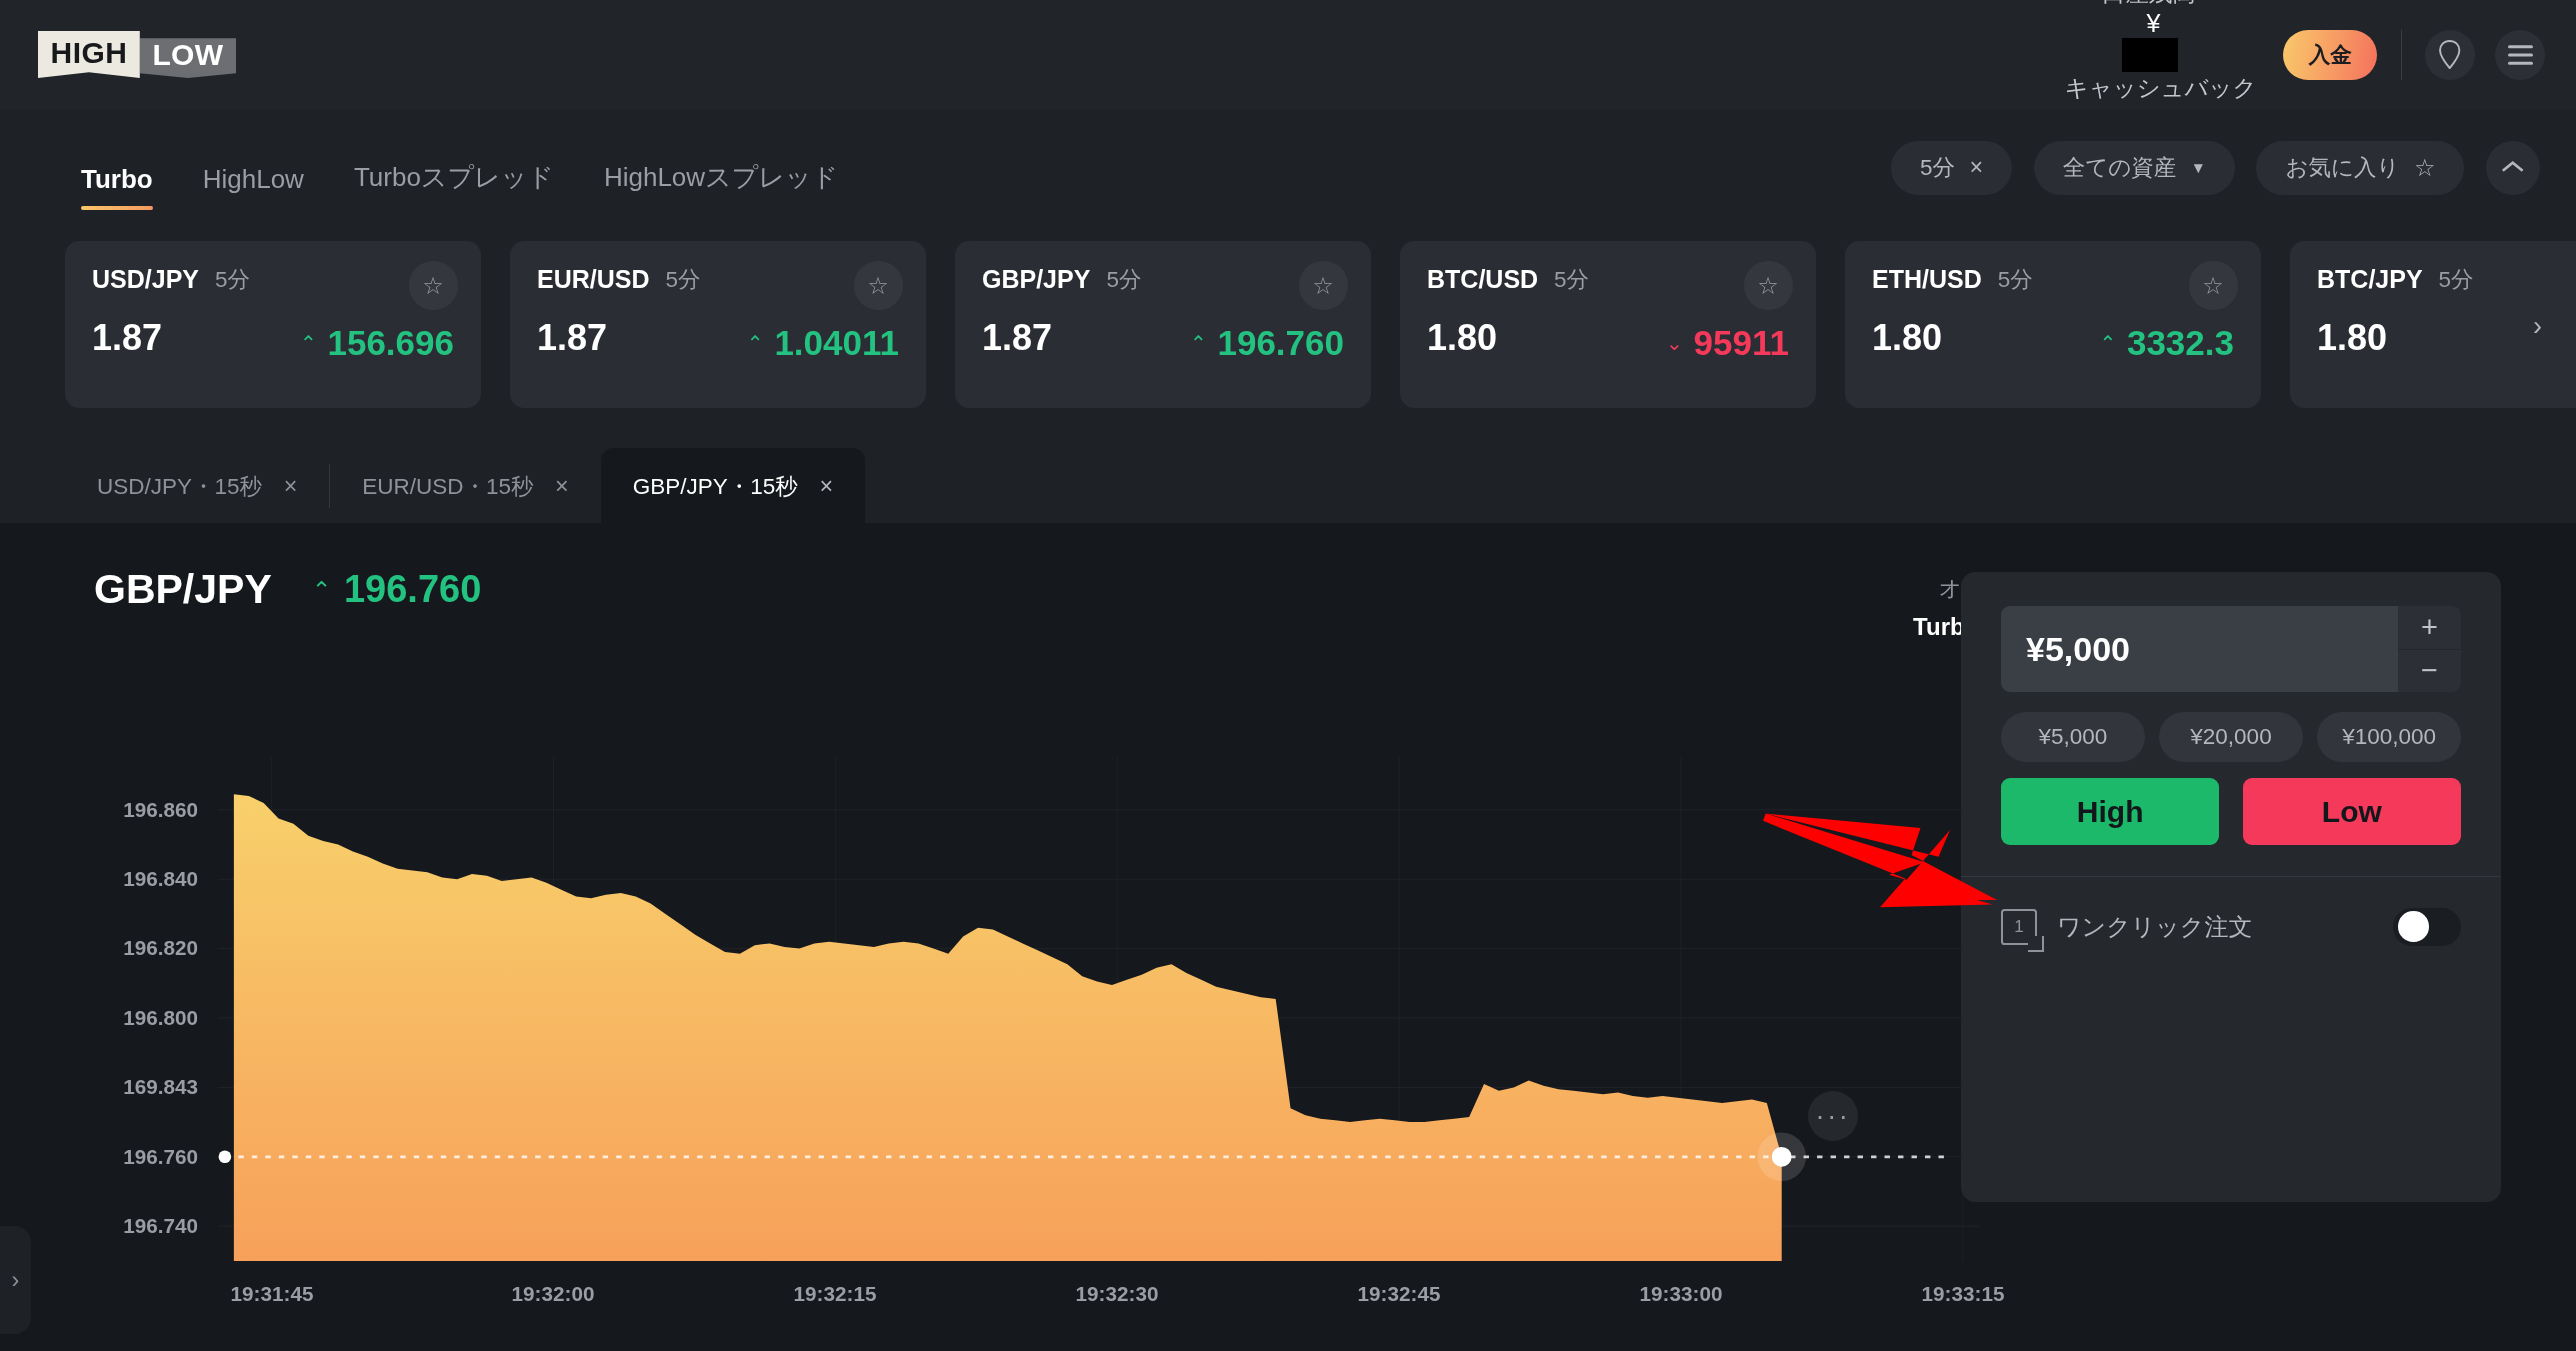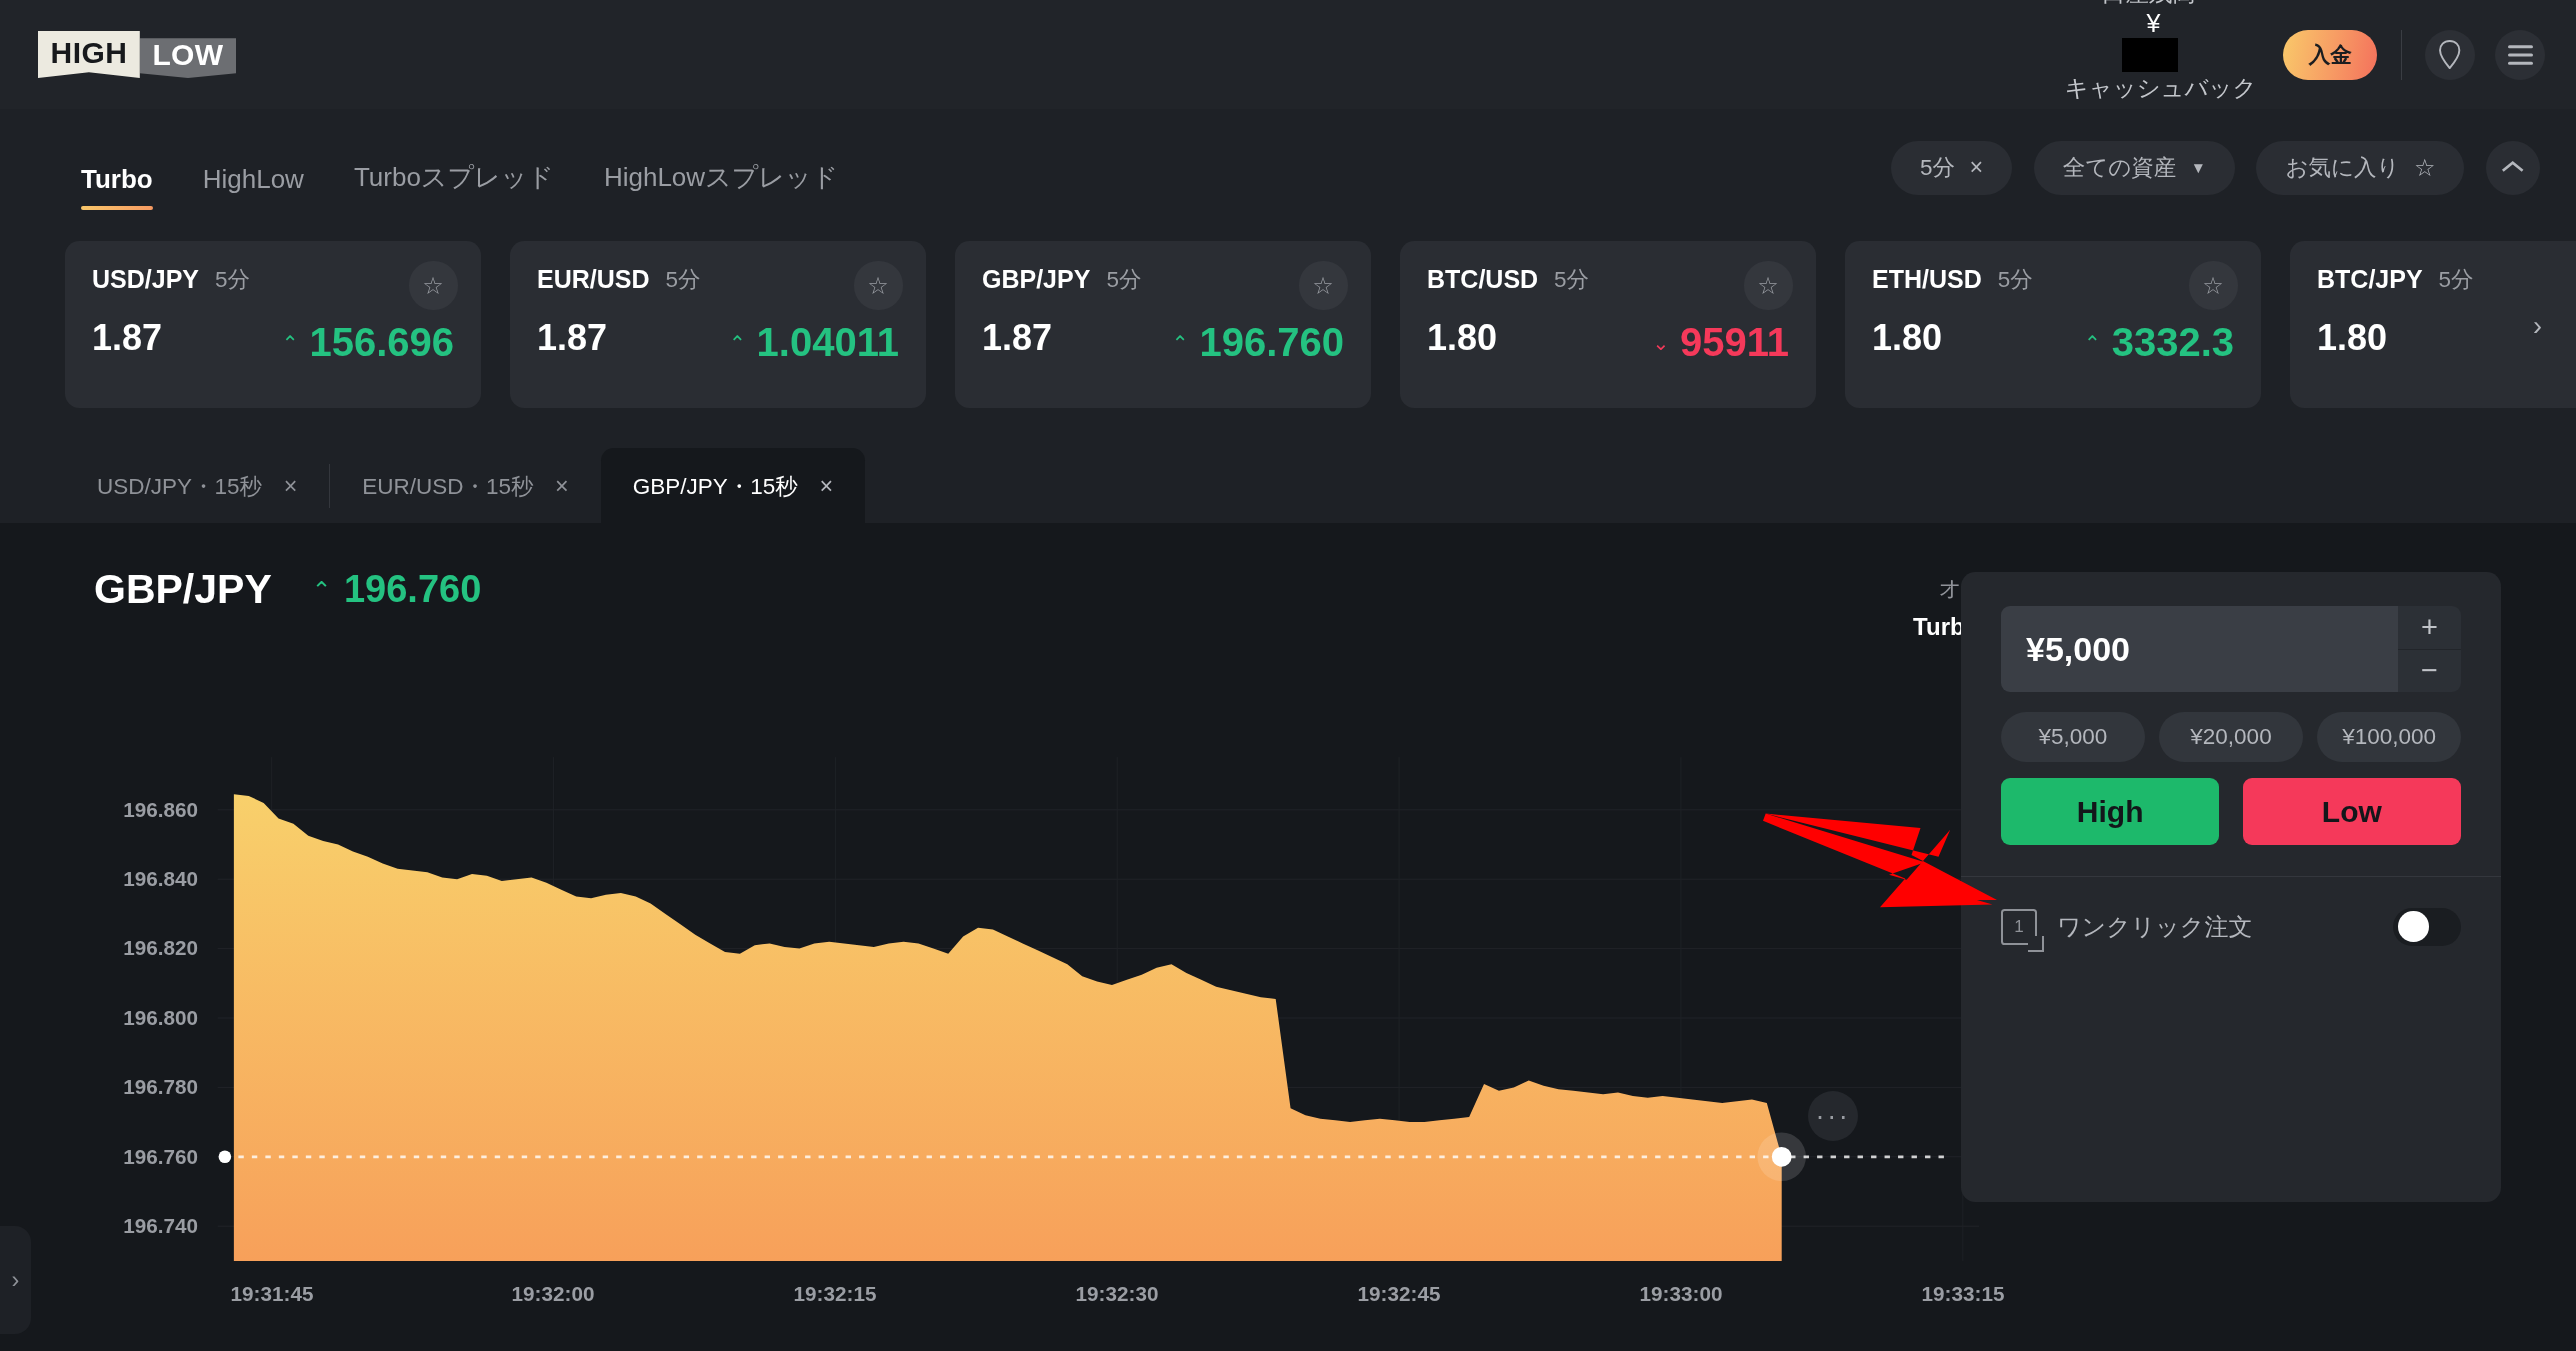--- a/index.html
+++ b/index.html
@@ -95,21 +95,21 @@
   .asset-star {
     position: absolute; right: 23.4px; top: 20px;
     width: 49px; height: 49px; border-radius: 24px; background: #34373d;
     display: flex; align-items: center; justify-content: center; color: #9a9da3; font-size: 24px;
     cursor: pointer;
   }
   .asset-bottom { display: flex; align-items: baseline; margin-top: 21.6px; }
   .asset-payout { color: #ffffff; font-size: 36px; font-weight: bold; }
   .asset-price-wrap { margin-left: auto; display: flex; align-items: center; gap: 10.8px; }
   .asset-caret { font-size: 20px; }
-  .asset-price { font-size: 40px; font-weight: bold; }
+  .asset-price { font-size: 35px; font-weight: bold; }
   .up { color: #24c281; }
   .down { color: #f5395a; }
   .assets-next {
     position: absolute; top: 306px; right: 18px; width: 41px; height: 41px;
     display: flex; align-items: center; justify-content: center; color: #b4b7bd; font-size: 27px;
     cursor: pointer; z-index: 5;
   }
 
   
   .chart-tabs {
@@ -440,21 +440,21 @@
           <line x1="250" x2="2170" y1="444.2857142857221" y2="444.2857142857221" stroke="#ffffff" stroke-width="3" stroke-dasharray="6 9" opacity=".8"></line>
           <circle cx="250" cy="444.2857142857221" r="7" fill="#ffffff"></circle>
           <circle cx="1980.6666666666665" cy="444.2857142857221" r="27" fill="rgba(255,255,255,.14)"></circle>
           <circle cx="1980.6666666666665" cy="444.2857142857221" r="11" fill="#ffffff"></circle>
         </svg>
       <div id="y-labels">
           <div class="ylab" style="top: 53px; left: 54px; right: auto; width: 144px;">196.860</div>
           <div class="ylab" style="top: 122px; left: 54px; right: auto; width: 144px;">196.840</div>
           <div class="ylab" style="top: 191px; left: 54px; right: auto; width: 144px;">196.820</div>
           <div class="ylab" style="top: 261px; left: 54px; right: auto; width: 144px;">196.800</div>
-          <div class="ylab" style="top: 330px; left: 54px; right: auto; width: 144px;">196.780</div>
+          <div class="ylab" style="top: 330px; left: 54px; right: auto; width: 144px;">169.843</div>
           <div class="ylab" style="top: 400px; left: 54px; right: auto; width: 144px;">196.760</div>
           <div class="ylab" style="top: 469px; left: 54px; right: auto; width: 144px;">196.740</div>
         </div>
       <div id="x-labels">
           <div class="xlab" style="left: 272px; top: 525px;">19:31:45</div>
           <div class="xlab" style="left: 553px; top: 525px;">19:32:00</div>
           <div class="xlab" style="left: 835px; top: 525px;">19:32:15</div>
           <div class="xlab" style="left: 1117px; top: 525px;">19:32:30</div>
           <div class="xlab" style="left: 1399px; top: 525px;">19:32:45</div>
           <div class="xlab" style="left: 1681px; top: 525px;">19:33:00</div>

